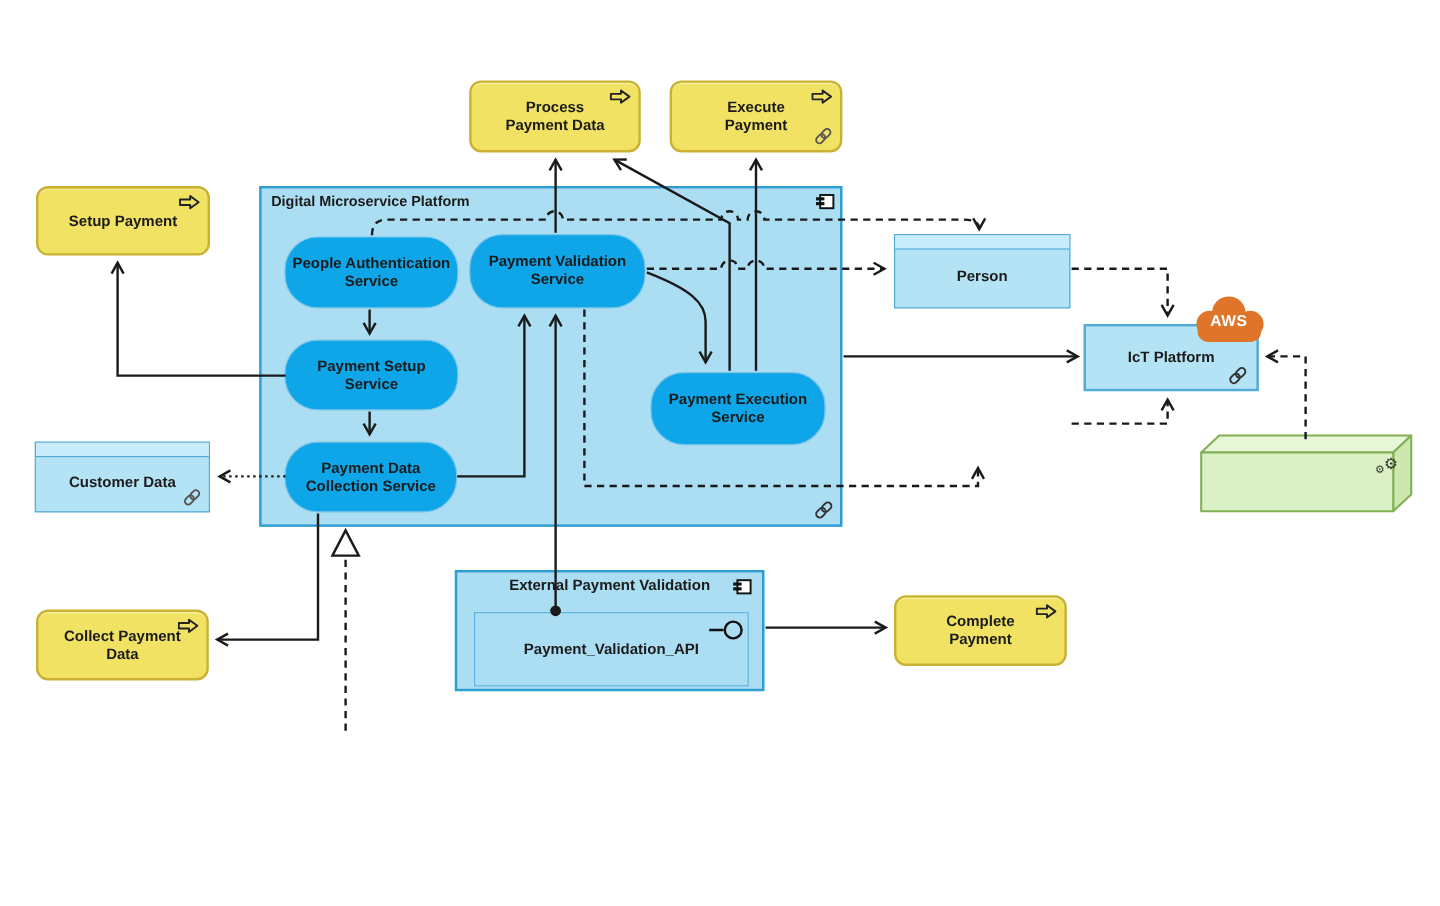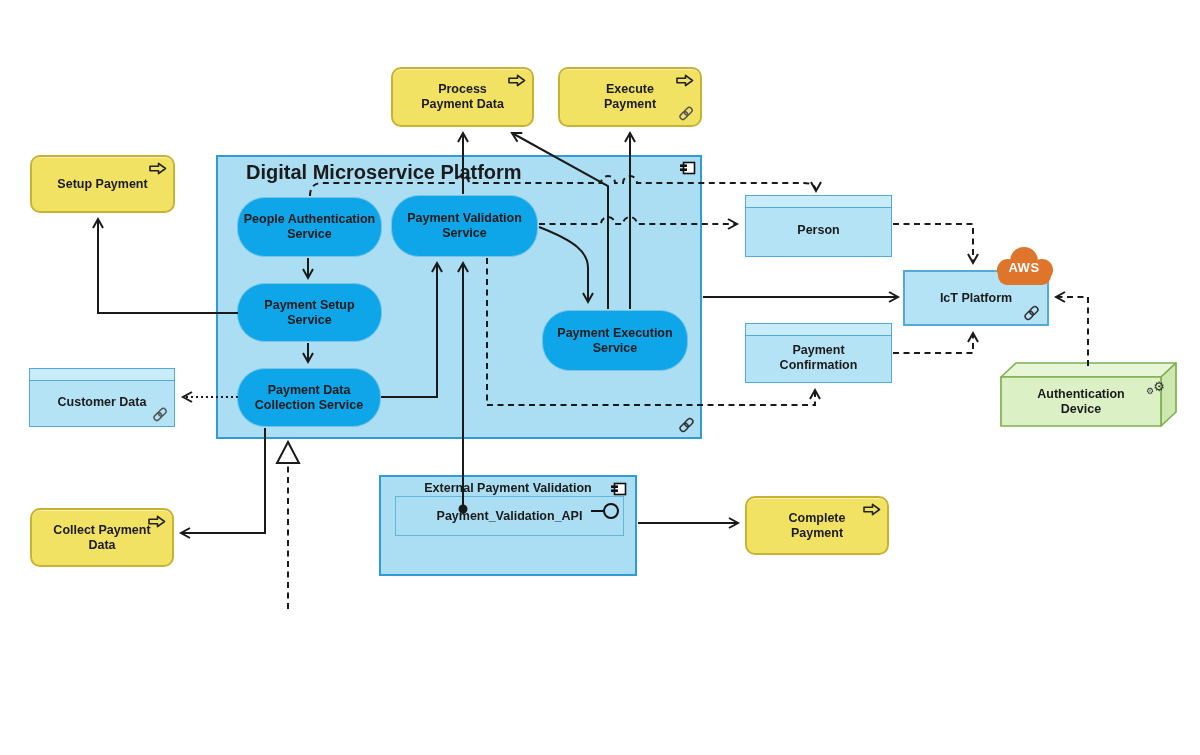--- a/index.html
+++ b/index.html
@@ -8,21 +8,21 @@
     font-family:"Liberation Sans", sans-serif;color:#1b1b1b;
   }
   .node{position:absolute;box-sizing:border-box;display:flex;align-items:center;justify-content:center;
         text-align:center;font-weight:700;font-size:12.5px;line-height:1.18;}
   .lbl{display:inline-block;}
   
   .proc{background:#F2E264;border:2px solid #C9B232;border-radius:10px;
         box-shadow:inset 0 1px 0 rgba(255,255,255,.5);}
   
   .platform{background:#ABDEF2;border:2px solid #2F9CD3;}
-  .platform-title{position:absolute;left:8px;top:4px;font-size:20px;font-weight:700;margin-left:20px;}
+  .platform-title{position:absolute;left:8px;top:4px;font-size:12px;font-weight:700;}
   
   .svc{background:#0ea5e9;border:1.5px solid #77C4E8;border-radius:28px;}
   
   .obj{background:#B5E3F6;border:1.5px solid #54AAD6;padding-top:9px;}
   .band{position:absolute;top:0;left:0;right:0;height:11px;background:#C9ECFA;
         border-bottom:1.5px solid #54AAD6;}
   
   .ext{background:#ABDEF2;border:2px solid #2F9CD3;}
   .ext-title{position:absolute;top:4px;left:0;right:0;text-align:center;font-size:12.5px;font-weight:700;}
   .api{background:#ABDEF2;border:1.5px solid #5FB7DF;}
@@ -135,36 +135,32 @@
             <rect x="0.8" y="4.7" width="8.4" height="5.6" rx="2.8"></rect>
             <rect x="7" y="4.7" width="8.4" height="5.6" rx="2.8"></rect>
           </g>
         </svg>
     </span>
   </div>
   <div class="node obj" style="left:745px;top:195px;width:147px;height:62px;">
     <span class="band"></span>
     <span class="lbl">Person</span>
   </div>
-  <div class="node obj" style="left:745px;top:323px;width:147px;height:60px;">
-    <span class="band"></span>
-    <span class="lbl" style="max-width:110px;">Payment Confirmation</span>
-  </div>
 
   <div class="node ext" style="left:379px;top:475px;width:258px;height:101px;">
     <span class="ext-title">External Payment Validation</span>
     <span class="icon" style="right:8px;top:5px;">
       <svg width="17" height="14">
           <rect x="4.5" y="1.5" width="11" height="11" fill="#fff" stroke="#111" stroke-width="1.6"></rect>
           <rect x="1" y="3.4" width="7" height="2.6" fill="#111"></rect>
           <rect x="1" y="7.4" width="7" height="2.6" fill="#111"></rect>
         </svg>
     </span>
   </div>
-  <div class="node api" style="left:395px;top:496px;width:229px;height:40px;">
+  <div class="node api" style="left:395px;top:510px;width:229px;height:62px;">
     <span class="lbl">Payment_Validation_API</span>
     <span class="icon" style="right:2px;top:5px;">
       <svg width="32" height="18">
           <line x1="2" y1="9" x2="14" y2="9" stroke="#111" stroke-width="2"></line>
           <circle cx="22" cy="9" r="7" fill="none" stroke="#111" stroke-width="2"></circle>
         </svg>
     </span>
   </div>
 
   <div class="node ict" style="left:903px;top:270px;width:146px;height:56px;">
@@ -191,23 +187,20 @@
   </div>
 
   <div class="node" style="left:999px;top:361px;width:179px;height:67px;background:none;border:none;">
     <svg width="179" height="67" style="position:absolute;left:0;top:0;">
       <g stroke="#7FAF52" stroke-width="1.7" stroke-linejoin="round">
         <polygon points="2,16 17,2 177,2 162,16" fill="#E8F6D8"></polygon>
         <polygon points="162,16 177,2 177,51 162,65" fill="#CDE7AF"></polygon>
         <rect x="2" y="16" width="160" height="49" fill="#DCF0C6"></rect>
       </g>
     </svg>
-    <span class="lbl" style="position:absolute;left:2px;top:16px;width:160px;height:49px;display:flex;align-items:center;justify-content:center;">
-        <span style="max-width:120px;">Authentication Device</span>
-      </span>
     <span class="gear" style="right:13px;top:18px;font-size:13px;">⚙</span>
     <span class="gear" style="right:24px;top:25px;font-size:9px;">⚙</span>
   </div>
 
 
   <svg id="connectors" width="1200" height="755" viewBox="0 0 1200 755">
     <defs>
       <marker id="ar" markerUnits="userSpaceOnUse" markerWidth="14" markerHeight="14" viewBox="0 0 14 14" refX="11" refY="7" orient="auto">
         <path d="M2,2 L11,7 L2,12" fill="none" stroke="#1a1a1a" stroke-width="2"></path>
       </marker>

